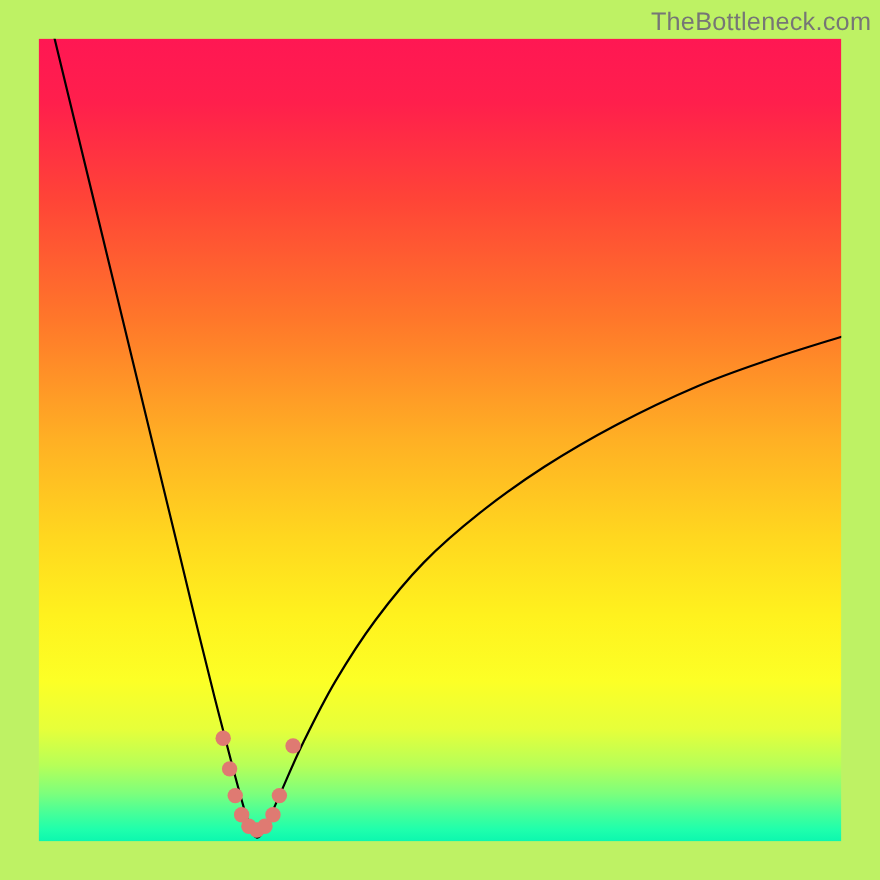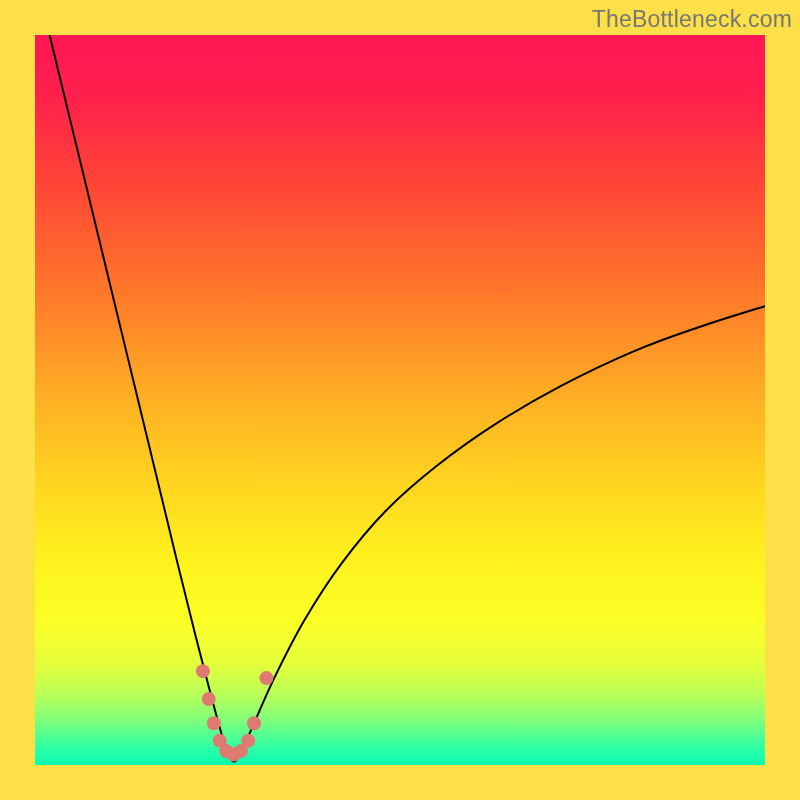--- a/index.html
+++ b/index.html
@@ -10,21 +10,21 @@
     overflow: hidden;
     background: #000;
     font-family: Arial, Helvetica, sans-serif;
   }
   .frame {
     position: absolute;
     left: 0;
     top: 0;
     width: 800px;
     height: 800px;
-    background: #fde047;
+    background: #bef264;
   }
   .plot {
     position: absolute;
     left: 35px;
     top: 35px;
     width: 730px;
     height: 730px;
     overflow: hidden;
   }
   .gradient {

